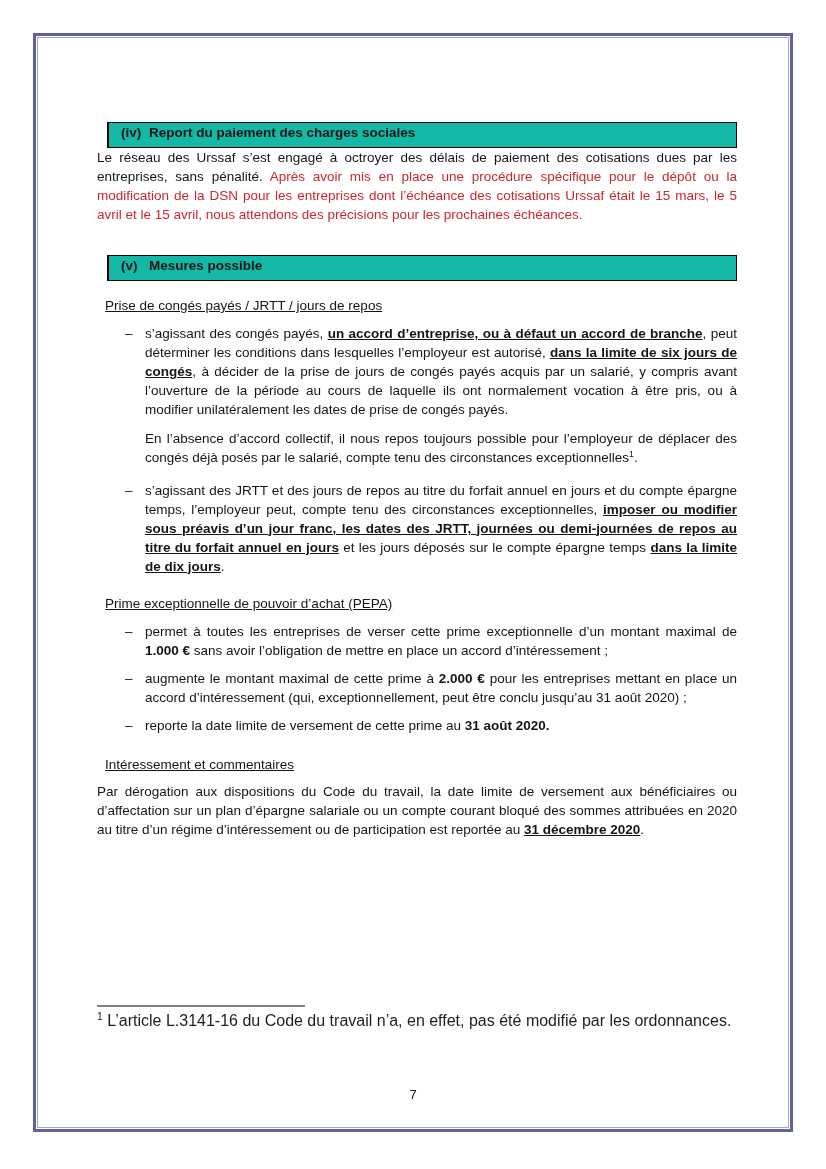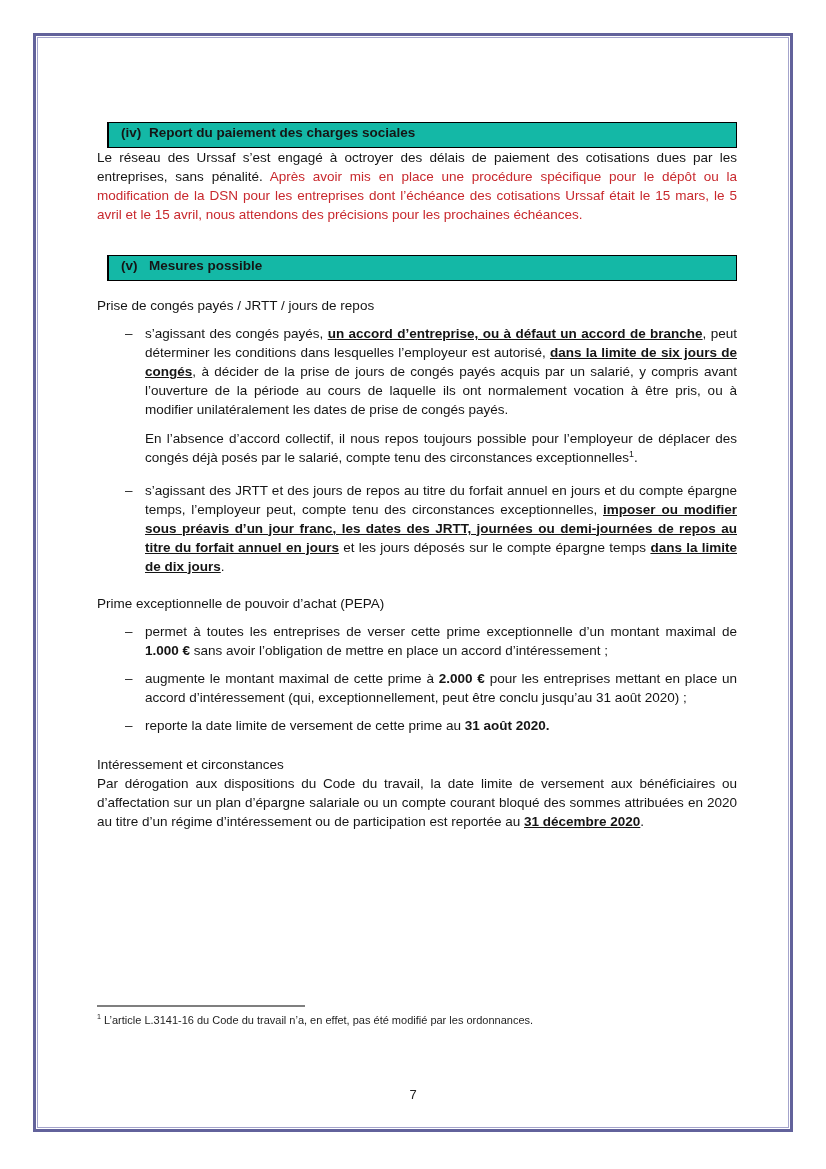--- a/index.html
+++ b/index.html
@@ -16,39 +16,39 @@
     position:absolute;left:97px;top:122px;width:640px;
     font-size:13.5px;line-height:19px;
   }
   .secbar{
     margin-left:10px;height:26px;box-sizing:border-box;
     background:#14b8a6;border:1px solid #000;border-left-width:2px;
     font-weight:bold;padding:0 4px 0 12px;display:flex;align-items:flex-start;
   }
   .secbar .num{display:inline-block;width:28px;flex:none;}
   p.body{margin:0;text-align:justify;}
-  .heading{margin:0;}
+  .heading{margin:8px;text-decoration:underline;}
   .bullet{display:flex;margin-left:28px;}
   .bullet .dash{width:20px;flex:none;}
   .bullet .btext{flex:1;text-align:justify;}
   .note{margin-left:48px;text-align:justify;}
   .mt9{margin-top:9px;}
   .mt10{margin-top:10px;}
   .mt15{margin-top:15px;}
   .mt18{margin-top:18px;}
   .mt20{margin-top:20px;}
   .mt31{margin-top:31px;}
   .seg-red{color:#C8282D;}
   .seg-i{font-style:italic;}
   .seg-b{font-weight:bold;}
   .seg-bu{font-weight:bold;text-decoration:underline;}
   .seg-sup{vertical-align:super;font-size:0.65em;line-height:0;}
   .footnote-block{position:absolute;left:97px;top:1005px;width:640px;}
   .fn-sep{width:208px;height:2px;background:#7F7F7F;}
-  .fn-text{font-size:11px;line-height:15px;margin-top:6px;color:#1e1e1e;}
+  .fn-text{font-size:16px;line-height:15px;margin-top:6px;color:#1e1e1e;}
   .pageno{position:absolute;left:0;right:0;top:1087px;text-align:center;font-size:13px;color:#222;}
 </style>
 </head>
 <body>
 
 <div class="page">
   <div class="frame">
     <div class="frame-inner"></div>
   </div>
 
@@ -88,21 +88,21 @@
     </div>
     <div class="bullet mt9">
       <span class="dash">–</span>
       <div class="btext"><span>augmente le montant maximal de cette prime à </span><span class="seg-b">2.000 €</span><span> pour les entreprises mettant en place un accord d’intéressement (qui, exceptionnellement, peut être conclu jusqu’au 31 août 2020) ;</span></div>
     </div>
     <div class="bullet mt9">
       <span class="dash">–</span>
       <div class="btext"><span>reporte la date limite de versement de cette prime au </span><span class="seg-b">31 août 2020.</span></div>
     </div>
 
-    <p class="heading mt20">Intéressement et circonstances</p>
+    <p class="heading mt20">Intéressement et commentaires</p>
     <p class="body"><span>Par dérogation aux dispositions du Code du travail, la date limite de versement aux bénéficiaires ou d’affectation sur un plan d’épargne salariale ou un compte courant bloqué des sommes attribuées en 2020 au titre d’un régime d’intéressement ou de participation est reportée au </span><span class="seg-bu">31 décembre 2020</span><span>.</span></p>
 
   </div>
 
   <div class="footnote-block">
     <div class="fn-sep"></div>
     <p class="fn-text"><span class="seg-sup">1</span><span> L’article L.3141-16 du Code du travail n’a, en effet, pas été modifié par les ordonnances.</span></p>
   </div>
 
   <div class="pageno">7</div>

